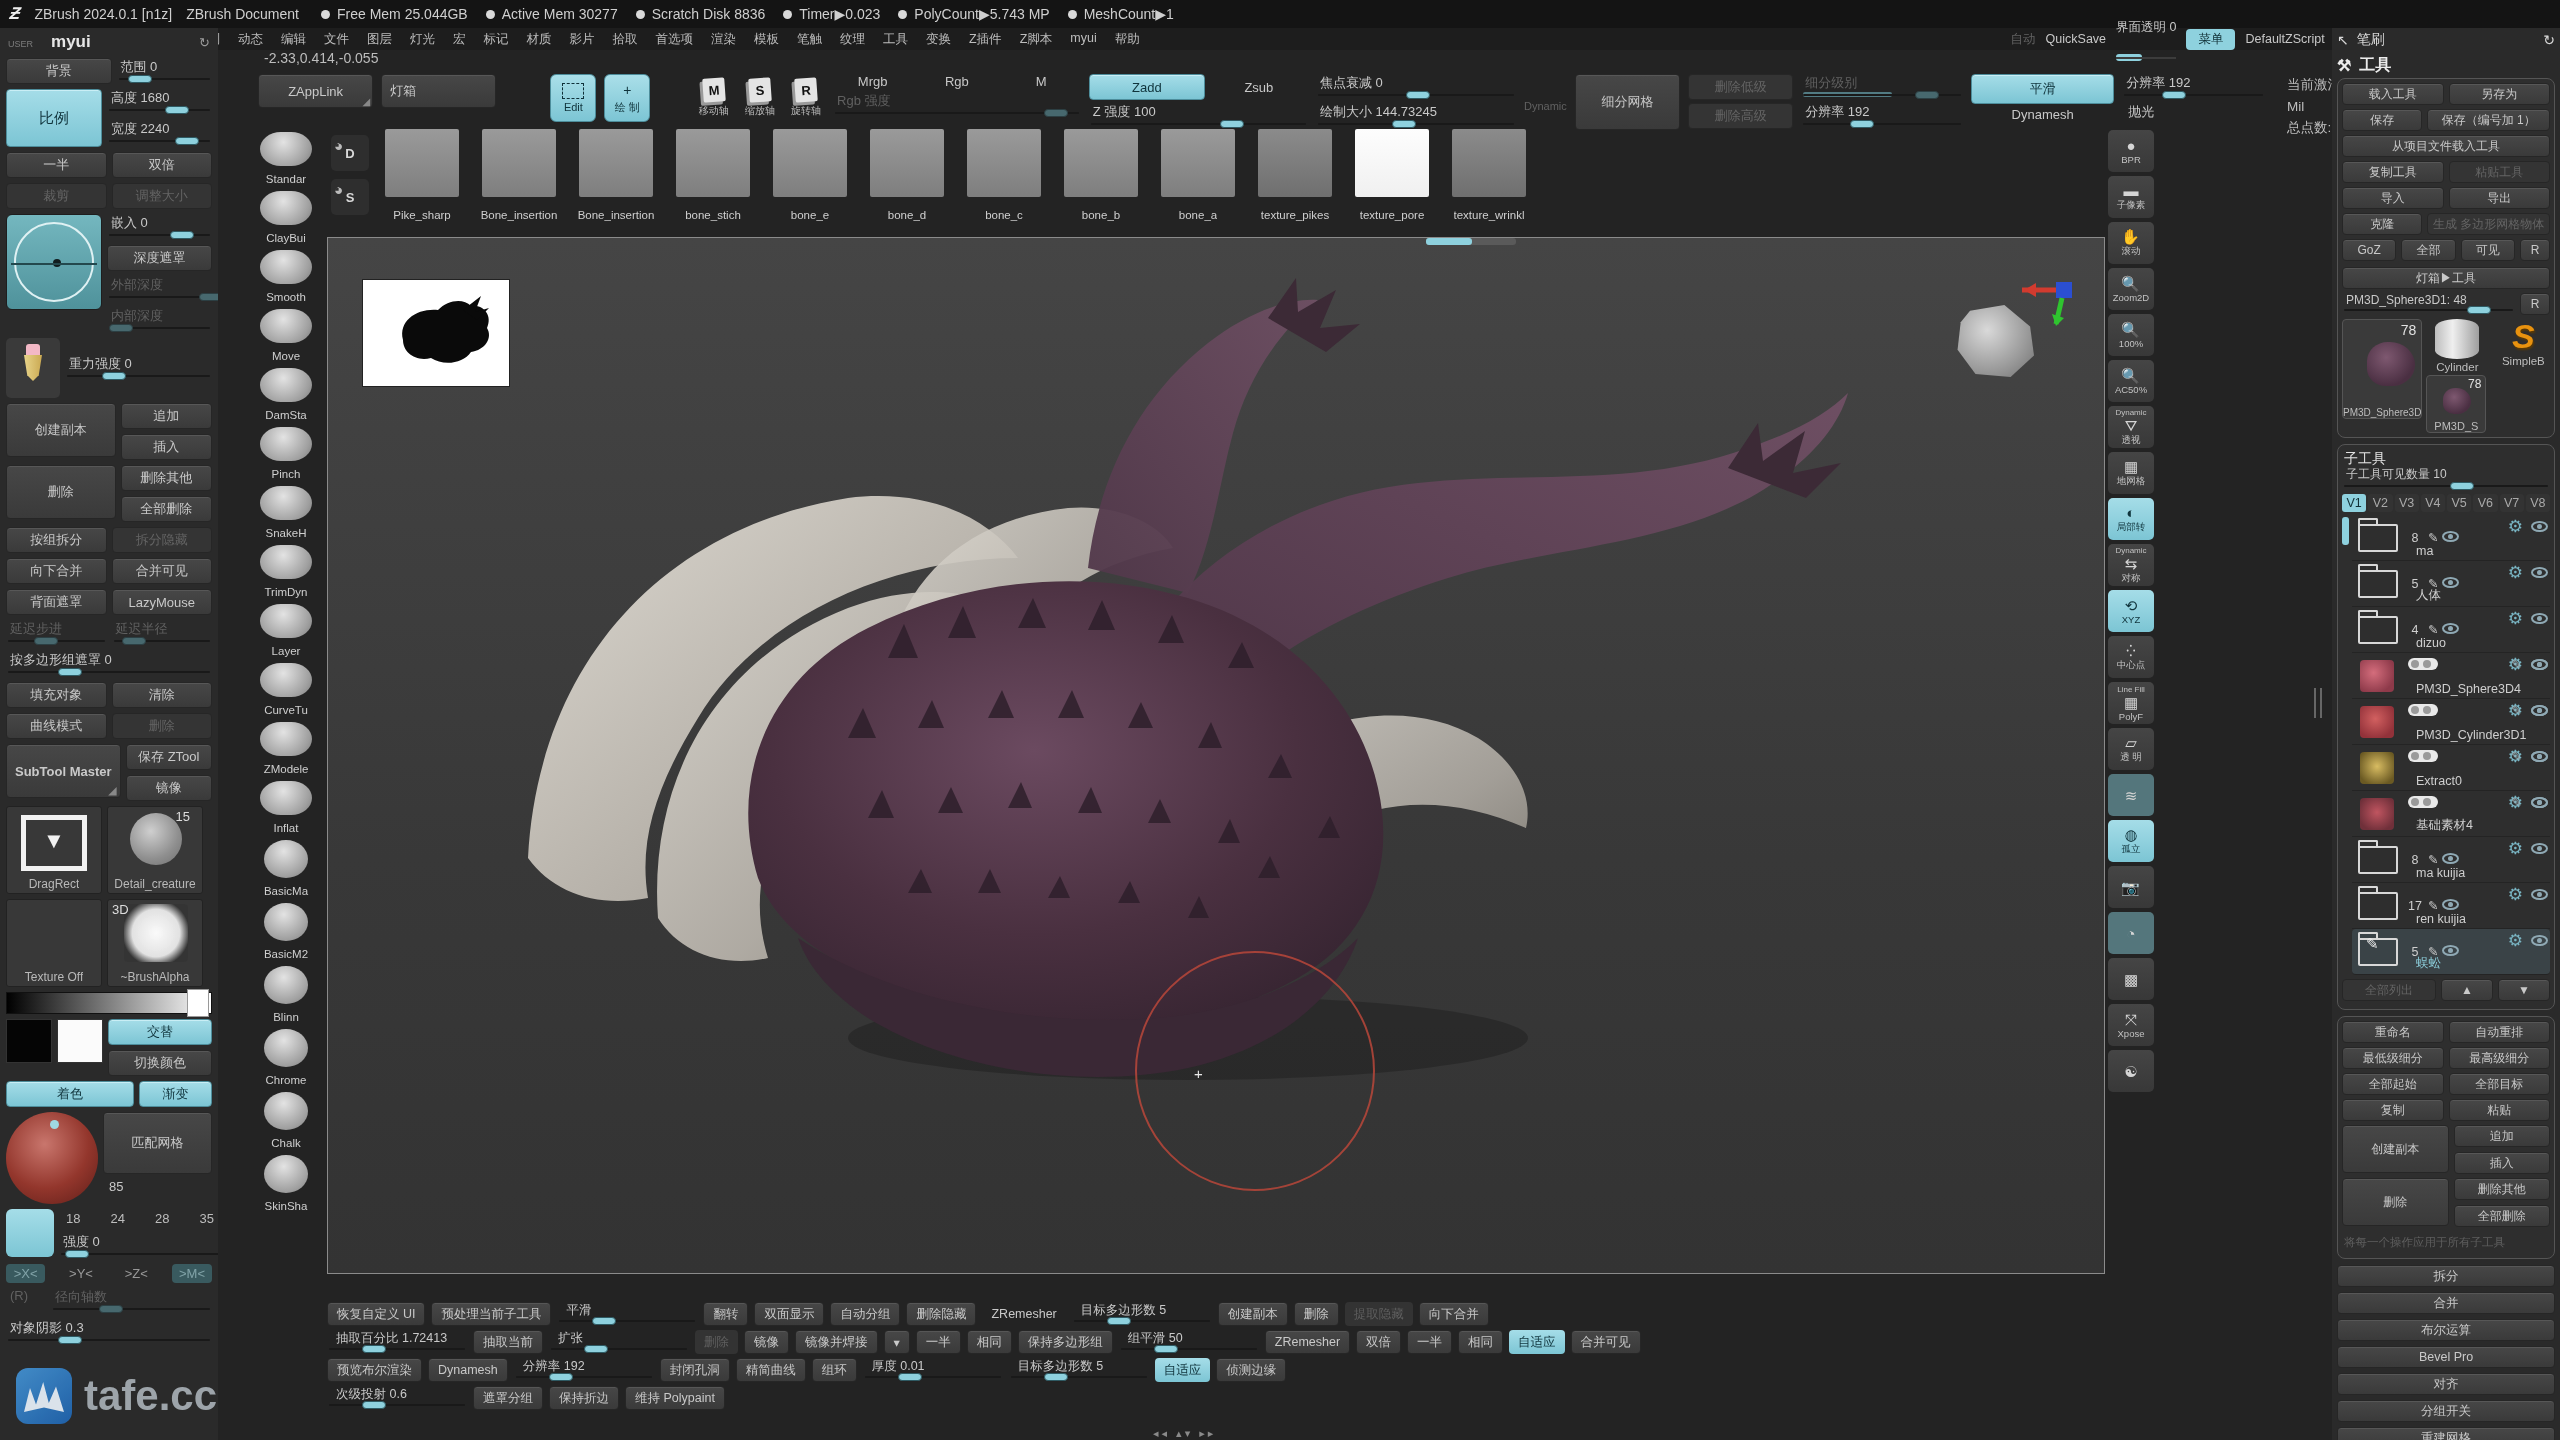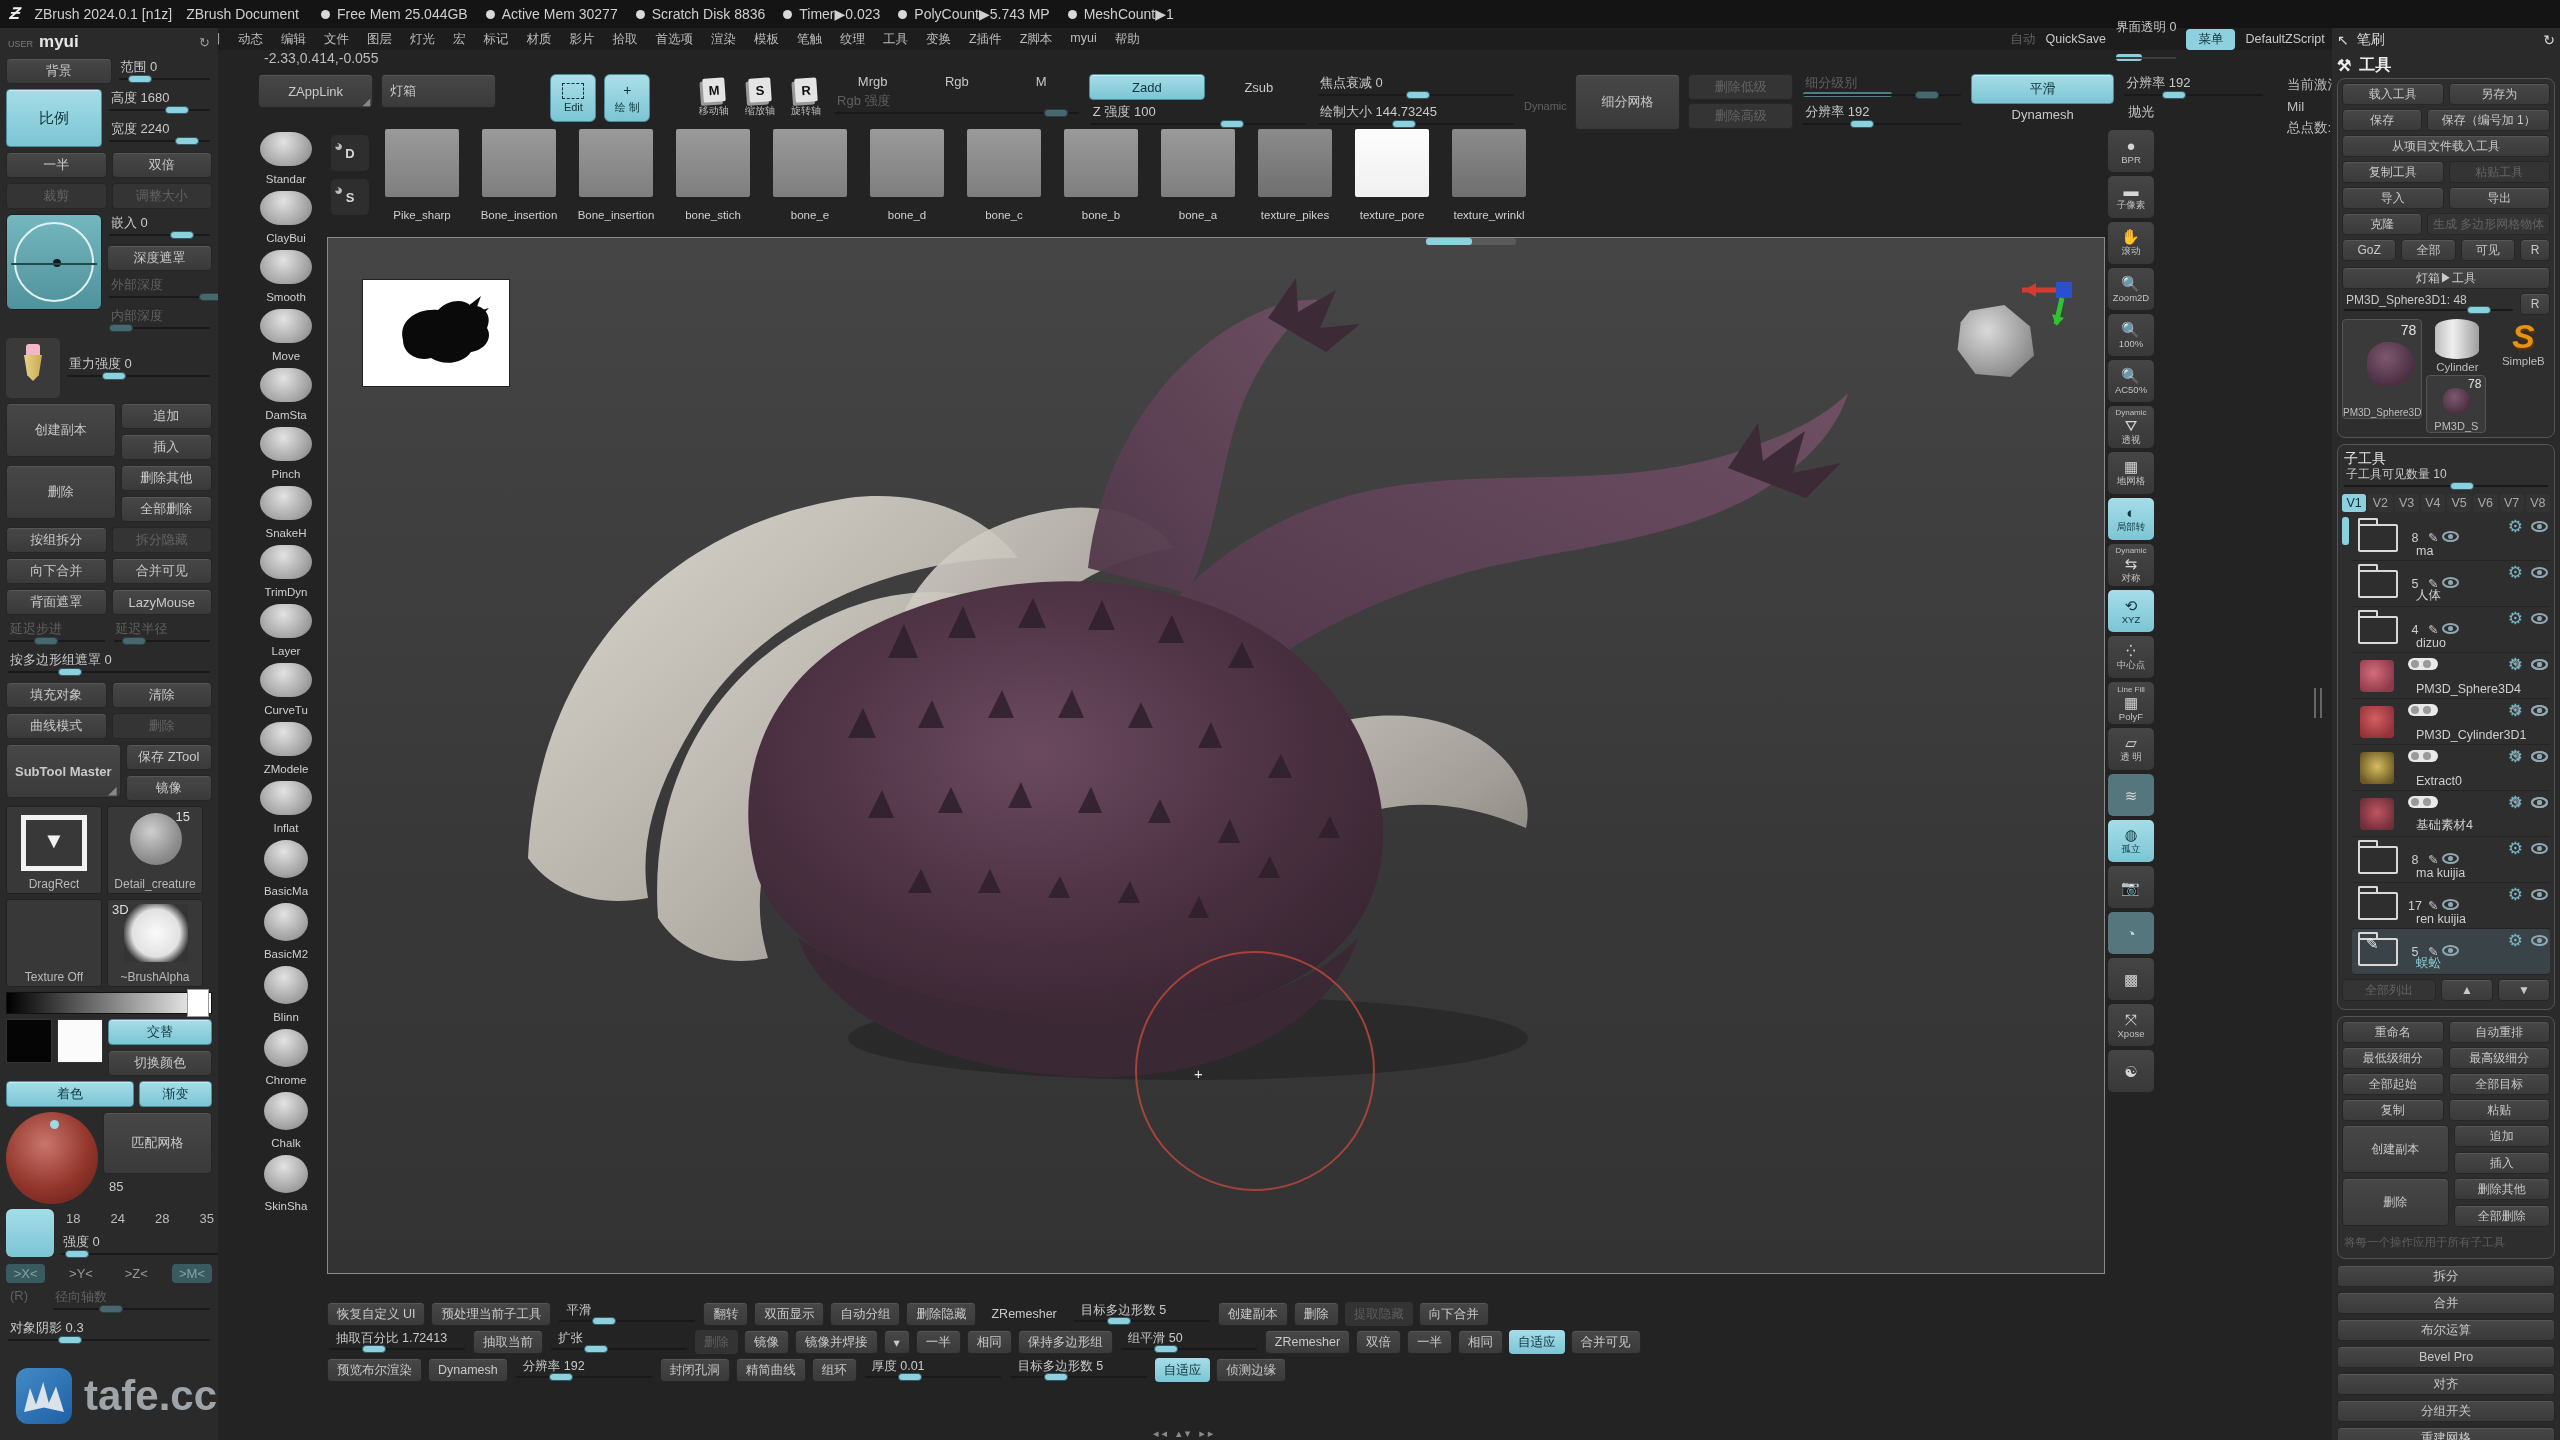--- a/index.html
+++ b/index.html
@@ -52,21 +52,21 @@
   .dsicons{display:flex;flex-direction:column;gap:8px;justify-content:center}
   .dsic{width:38px;height:36px;border-radius:5px;background:#2e2e2e;color:#d8d8d8;display:flex;align-items:center;justify-content:center;font-weight:bold;font-size:13px;position:relative}
   .dsic::before{content:"◕";position:absolute;left:3px;top:2px;font-size:15px;color:#bbb}
   .bslot{width:88px;display:flex;flex-direction:column;align-items:center;gap:12px}
   .bslot .th{width:74px;height:70px;border-radius:2px;background:linear-gradient(#9a9a9a,#7e7e7e)}
   .bslot.white .th{background:linear-gradient(#fdfdfd,#f0f0f0)}
   .bslot.dark .th{background:linear-gradient(#8b8b8b,#6f6f6f)}
   .bslot .lb{font-size:11.5px;color:#cfcfcf;max-width:96px;overflow:hidden;white-space:nowrap}
   
   #leftpanel{position:absolute;left:0;top:28px;width:218px;height:1412px;background:#2a2a2a;padding:2px 6px 0 6px;overflow:hidden}
-  #lp-head{display:flex;align-items:baseline;gap:6px;padding:2px 2px 6px}
+  #lp-head{display:flex;align-items:baseline;gap:18px;padding:2px 2px 6px}
   #lp-head .usr{font-size:9px;color:#7c7c7c}
   #lp-head .ttl{font-size:17px;font-weight:bold;color:#e6e6e6}
   #lp-head .rf{margin-left:auto;color:#9a9a9a}
   #leftpanel .row{margin-bottom:5px}
   .lpcol{display:flex;flex-direction:column;gap:5px;flex:1}
   .sphw{width:96px;height:96px;border-radius:6px;background:linear-gradient(#74b7bf,#4f929b);position:relative;border:1px solid #1e1e1e;flex:none}
   .sphw::before{content:"";position:absolute;inset:7px;border:2px solid #dff1f3;border-radius:50%}
   .sphw::after{content:"";position:absolute;left:4px;right:4px;top:48px;height:2px;background:#23484d}
   .sphw b{position:absolute;left:46px;top:44px;width:8px;height:8px;background:#101c1e;border-radius:50%}
   .pencil{width:54px;height:60px;background:#3a3a3a;border-radius:5px;position:relative;flex:none;overflow:hidden}
@@ -1318,20 +1318,38 @@
       </div>
       <div class="cell on">
         <span>自适应</span>
         <i></i>
       </div>
       <div class="cell btn">
         <span>侦测边缘</span>
         <i></i>
       </div>
     </div>
+  <div class="brow">
+      <div class="cell sl">
+        <span>次级投射 0.6</span>
+        <i></i>
+      </div>
+      <div class="cell btn">
+        <span>遮罩分组</span>
+        <i></i>
+      </div>
+      <div class="cell btn">
+        <span>保持折边</span>
+        <i></i>
+      </div>
+      <div class="cell btn">
+        <span>维持 Polypaint</span>
+        <i></i>
+      </div>
+    </div>
   <div class="dockarrows">
     <span>◂◂</span> <span>▴▾</span> <span>▸▸</span>
   </div>
 </section>
 
 <div id="watermark">
   <div id="wm-logo"></div>
   <div id="wm-text">tafe.cc</div>
 </div>
 

